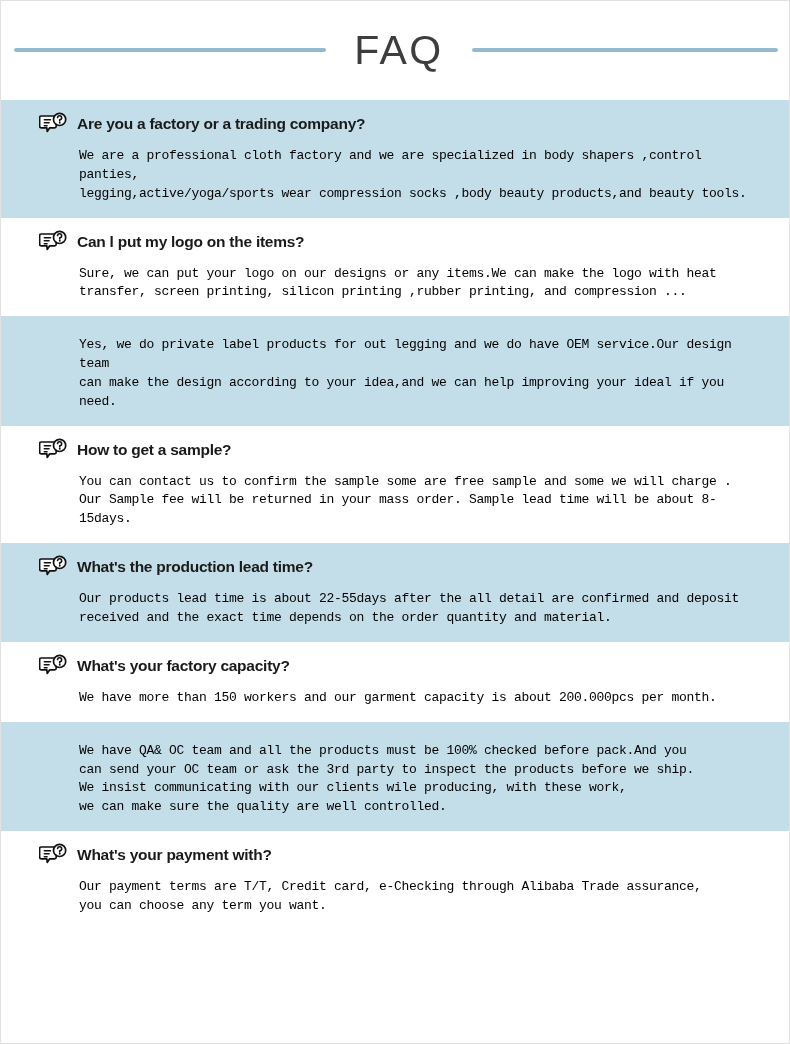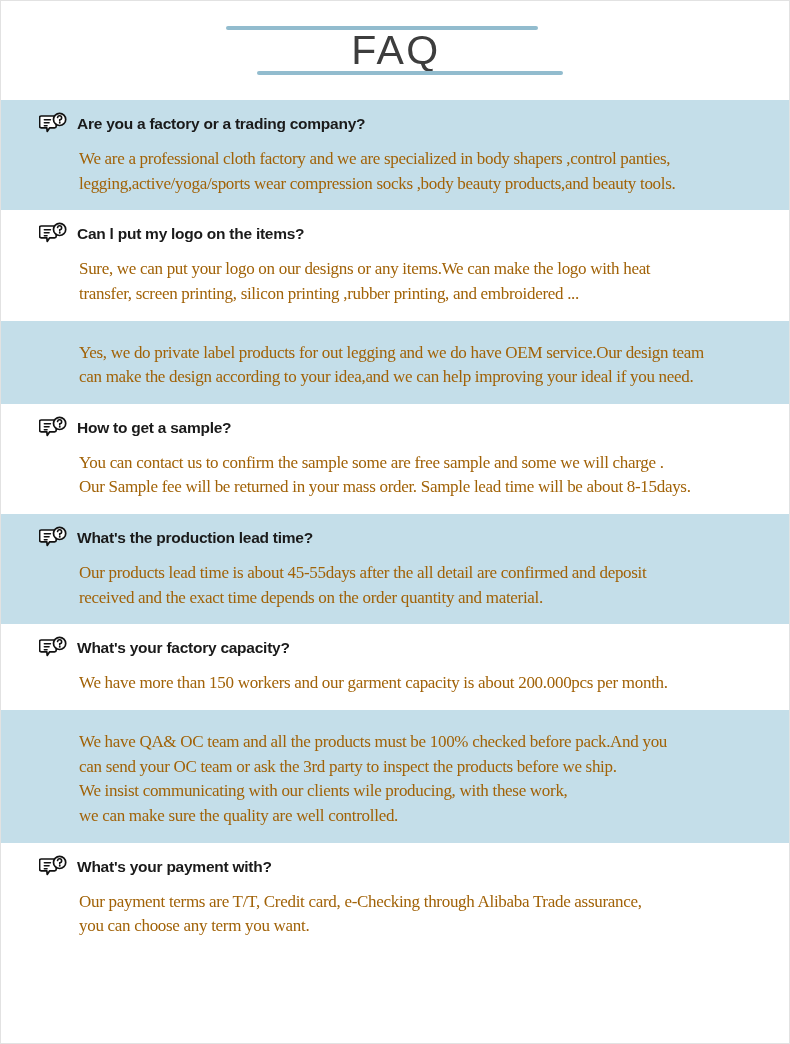--- a/index.html
+++ b/index.html
@@ -24,21 +24,20 @@
   
   .faq-header {
     position: absolute;
     left: 0;
     top: 18px;
     width: 790px;
     height: 62px;
     display: flex;
     align-items: center;
     justify-content: center;
-    flex-direction: column;
   }
   .rule {
     height: 4px;
     background: #92bcce;
     border-radius: 2px;
     flex: 0 0 auto;
   }
   .rule-left  { width: 312px; margin-right: 28px; }
   .rule-right { width: 306px; margin-left: 28px; }
   .faq-title {
@@ -84,27 +83,27 @@
     font-size: 15.5px;
     font-weight: bold;
     color: #1a1a1a;
     line-height: 1.25;
     letter-spacing: -0.25px;
     padding-top: 3px;
     font-family: "Liberation Sans", "DejaVu Sans", sans-serif;
   }
   .a-text {
     margin: 9px 0 0 56px;
-    font-size: 17px;
+    font-size: 13px;
     font-weight: 400;
-    color: #a16207;
+    color: #000000;
     line-height: 1.45;
     letter-spacing: -0.3px;
     white-space: pre-line;
-    font-family: Liberation Serif, serif;
+    font-family: Liberation Mono, monospace;
   }
 </style>
 </head>
 <body>
 
 <div class="page">
 
   <div class="faq-header">
     <div class="rule rule-left"></div>
     <div class="faq-title">FAQ</div>
@@ -139,21 +138,21 @@
               <rect x="4.6" y="10.0" width="6.2" height="1.5" rx="0.7" fill="#111111"></rect>
               <rect x="4.6" y="13.0" width="4.2" height="1.5" rx="0.7" fill="#111111"></rect>
               <circle cx="20.6" cy="7.4" r="6.1" fill="#ffffff" stroke="#111111" stroke-width="1.7"></circle>
               <path d="M18.55 5.55 a2.05 2.05 0 1 1 2.2 2.35 v1.1" fill="none" stroke="#111111" stroke-width="1.6" stroke-linecap="round"></path>
               <circle cx="20.75" cy="10.75" r="0.95" fill="#111111"></circle>
             </svg>
           </span>
           <div class="q-text">Can l put my logo on the items?</div>
         </div>
         <div class="a-text">Sure, we can put your logo on our designs or any items.We can make the logo with heat
-transfer, screen printing, silicon printing ,rubber printing, and embroidered ...</div>
+transfer, screen printing, silicon printing ,rubber printing, and compression ...</div>
       </div>
       <div class="faq-item shaded">
         <div class="a-text">Yes, we do private label products for out legging and we do have OEM service.Our design team
 can make the design according to your idea,and we can help improving your ideal if you need.</div>
       </div>
       <div class="faq-item">
         <div class="faq-row">
           <span class="q-icon">
             <svg viewBox="0 0 30 26" xmlns="http://www.w3.org/2000/svg">
               <path d="M2.2 4.0 h13.4 a1.6 1.6 0 0 1 1.6 1.6 v8.6 a1.6 1.6 0 0 1 -1.6 1.6 h-4.9 l-2.5 3.6 -0.35 -3.6 h-5.65 a1.6 1.6 0 0 1 -1.6 -1.6 v-8.6 a1.6 1.6 0 0 1 1.6 -1.6 z" fill="#ffffff" stroke="#111111" stroke-width="1.7" stroke-linejoin="round"></path>
@@ -178,21 +177,21 @@
               <rect x="4.6" y="7.0" width="7.6" height="1.5" rx="0.7" fill="#111111"></rect>
               <rect x="4.6" y="10.0" width="6.2" height="1.5" rx="0.7" fill="#111111"></rect>
               <rect x="4.6" y="13.0" width="4.2" height="1.5" rx="0.7" fill="#111111"></rect>
               <circle cx="20.6" cy="7.4" r="6.1" fill="#ffffff" stroke="#111111" stroke-width="1.7"></circle>
               <path d="M18.55 5.55 a2.05 2.05 0 1 1 2.2 2.35 v1.1" fill="none" stroke="#111111" stroke-width="1.6" stroke-linecap="round"></path>
               <circle cx="20.75" cy="10.75" r="0.95" fill="#111111"></circle>
             </svg>
           </span>
           <div class="q-text">What's the production lead time?</div>
         </div>
-        <div class="a-text">Our products lead time is about 45-55days after the all detail are confirmed and deposit
+        <div class="a-text">Our products lead time is about 22-55days after the all detail are confirmed and deposit
 received and the exact time depends on the order quantity and material.</div>
       </div>
       <div class="faq-item">
         <div class="faq-row">
           <span class="q-icon">
             <svg viewBox="0 0 30 26" xmlns="http://www.w3.org/2000/svg">
               <path d="M2.2 4.0 h13.4 a1.6 1.6 0 0 1 1.6 1.6 v8.6 a1.6 1.6 0 0 1 -1.6 1.6 h-4.9 l-2.5 3.6 -0.35 -3.6 h-5.65 a1.6 1.6 0 0 1 -1.6 -1.6 v-8.6 a1.6 1.6 0 0 1 1.6 -1.6 z" fill="#ffffff" stroke="#111111" stroke-width="1.7" stroke-linejoin="round"></path>
               <rect x="4.6" y="7.0" width="7.6" height="1.5" rx="0.7" fill="#111111"></rect>
               <rect x="4.6" y="10.0" width="6.2" height="1.5" rx="0.7" fill="#111111"></rect>
               <rect x="4.6" y="13.0" width="4.2" height="1.5" rx="0.7" fill="#111111"></rect>

